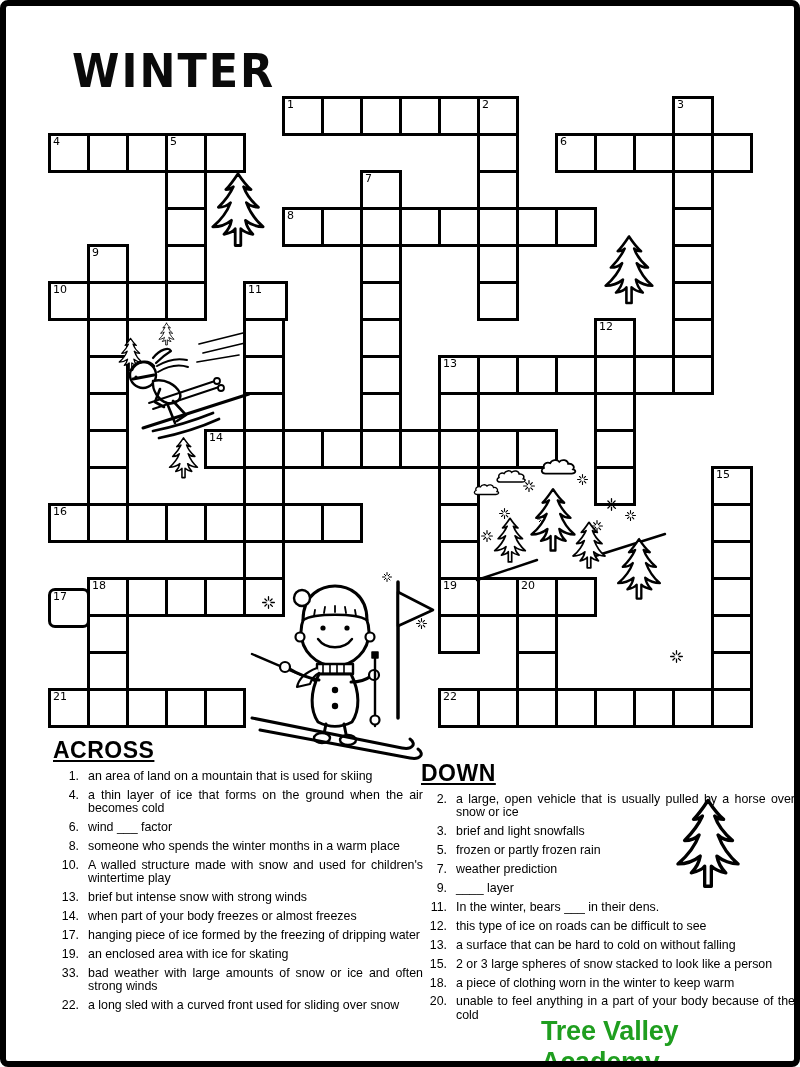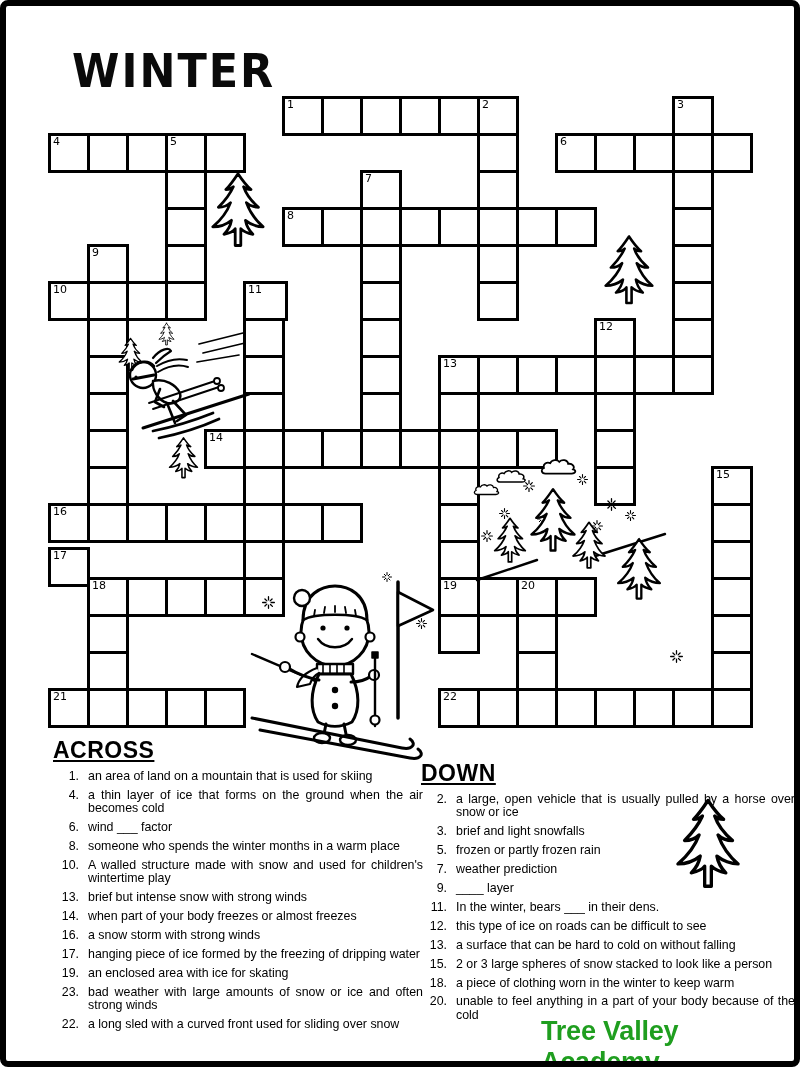--- a/index.html
+++ b/index.html
@@ -99,21 +99,21 @@
       <div class="cell" style="left: 48px; top: 503px; padding-left: 44px;">
         <span class="cellnum">16</span>
       </div>
       <div class="cell" style="left: 87px; top: 503px;"></div>
       <div class="cell" style="left: 126px; top: 503px;"></div>
       <div class="cell" style="left: 165px; top: 503px;"></div>
       <div class="cell" style="left: 204px; top: 503px;"></div>
       <div class="cell" style="left: 243px; top: 503px;"></div>
       <div class="cell" style="left: 282px; top: 503px;"></div>
       <div class="cell" style="left: 321px; top: 503px;"></div>
-      <div class="cell" style="left: 48px; top: 547px;">
+      <div class="cell" style="left: 48px; top: 588px; border-radius: 7px;">
         <span class="cellnum">17</span>
       </div>
       <div class="cell" style="left: 87px; top: 577px;">
         <span class="cellnum">18</span>
       </div>
       <div class="cell" style="left: 126px; top: 577px;"></div>
       <div class="cell" style="left: 165px; top: 577px;"></div>
       <div class="cell" style="left: 204px; top: 577px;"></div>
       <div class="cell" style="left: 243px; top: 577px;"></div>
       <div class="cell" style="left: 438px; top: 577px;">
@@ -345,33 +345,29 @@
         </div>
         <div class="clue">
           <span class="cnum">13.</span>
           <span class="ctext">brief but intense snow with strong winds</span>
         </div>
         <div class="clue">
           <span class="cnum">14.</span>
           <span class="ctext">when part of your body freezes or almost freezes</span>
         </div>
         <div class="clue">
-          <span class="cnum">16.</span>
-          <span class="ctext">a snow storm with strong winds</span>
-        </div>
-        <div class="clue">
           <span class="cnum">17.</span>
           <span class="ctext">hanging piece of ice formed by the freezing of dripping water</span>
         </div>
         <div class="clue">
           <span class="cnum">19.</span>
           <span class="ctext">an enclosed area with ice for skating</span>
         </div>
         <div class="clue">
-          <span class="cnum">23.</span>
+          <span class="cnum">33.</span>
           <span class="ctext">bad weather with large amounts of snow or ice and often strong winds</span>
         </div>
         <div class="clue">
           <span class="cnum">22.</span>
           <span class="ctext">a long sled with a curved front used for sliding over snow</span>
         </div>
       </div>
   </section>
 
   <section class="clues clues-down">

